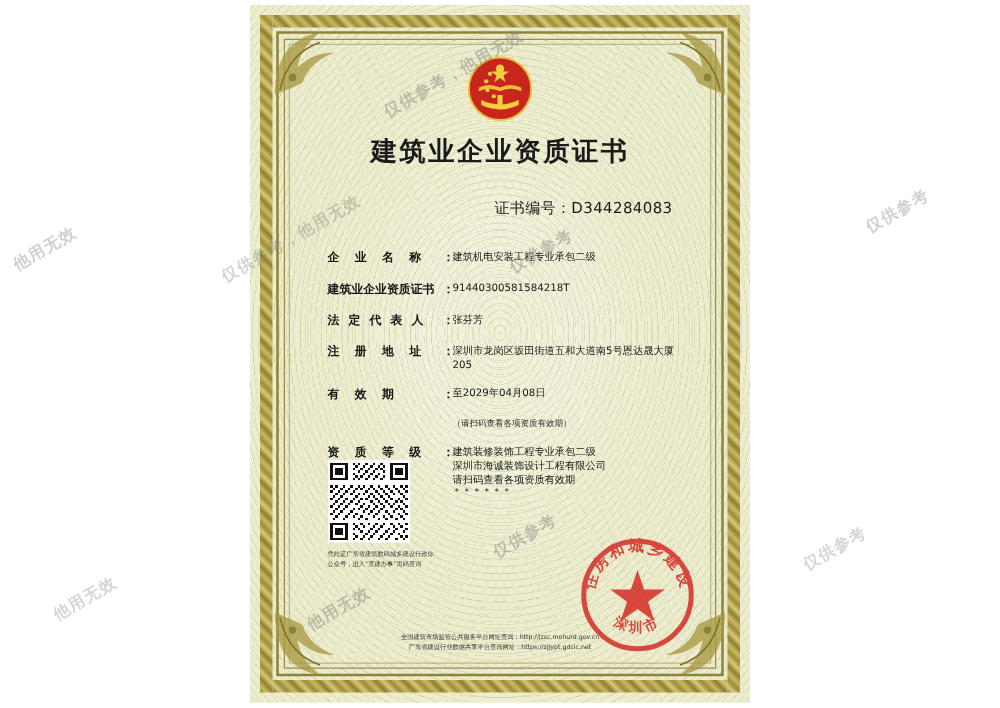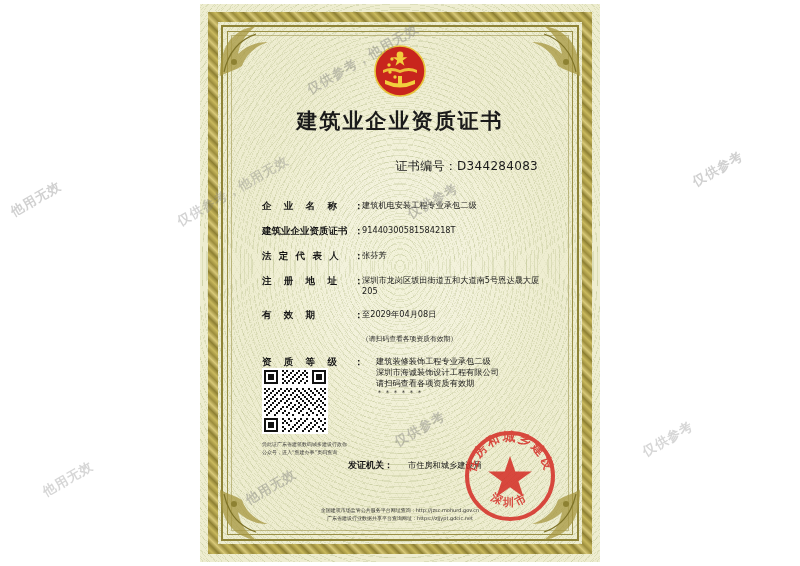--- a/index.html
+++ b/index.html
@@ -171,21 +171,21 @@
     font-size: 8.2px;
     color: #181818;
     line-height: 1.35;
     word-break: break-all;
   }
   .field-sub {
     font-size: 6.8px;
     color: #2a2a2a;
     margin-top: 14px;
   }
-  .qual-line { display: block; margin-left: 14px; }
+  .qual-line { display: block; }
   .qual-stars {
     letter-spacing: 1px;
     font-size: 7px;
   }
 
   
   .sp-wide { letter-spacing: 4.5px; }
   .sp-mid  { letter-spacing: 2px; }
 
   
@@ -612,24 +612,20 @@
             <rect x="23" y="31" width="1" height="1"></rect>
             <rect x="27" y="31" width="1" height="1"></rect>
             <rect x="30" y="31" width="1" height="1"></rect>
         </g>
       </svg>
     </div>
 
     <div class="qr-note">凭此证广东省建筑数码城多建设行政你公众号，进入“查建办事”页码查询</div>
 
     <div class="issuer">
-      <div class="issuer-row">
-        <div class="issuer-label">发证机关：</div>
-        <div class="issuer-value">市住房和城乡建设局</div>
-      </div>
     </div>
 
     <div class="seal">
       <svg width="106" height="106" viewBox="0 0 106 106">
         <defs>
           <path id="sealTopArc" d="M 18,53 A 35,35 0 0 1 88,53"></path>
           <path id="sealBotArc" d="M 26,66 A 30,30 0 0 0 80,66"></path>
         </defs>
         <circle cx="53" cy="53" r="43" fill="none" stroke="#d4251f" stroke-width="4"></circle>
         <path d="M53 33 L58.3 48.6 L74.8 48.6 L61.4 58.3 L66.6 73.9 L53 64.2 L39.4 73.9 L44.6 58.3 L31.2 48.6 L47.7 48.6 Z" fill="#d4251f"></path>

